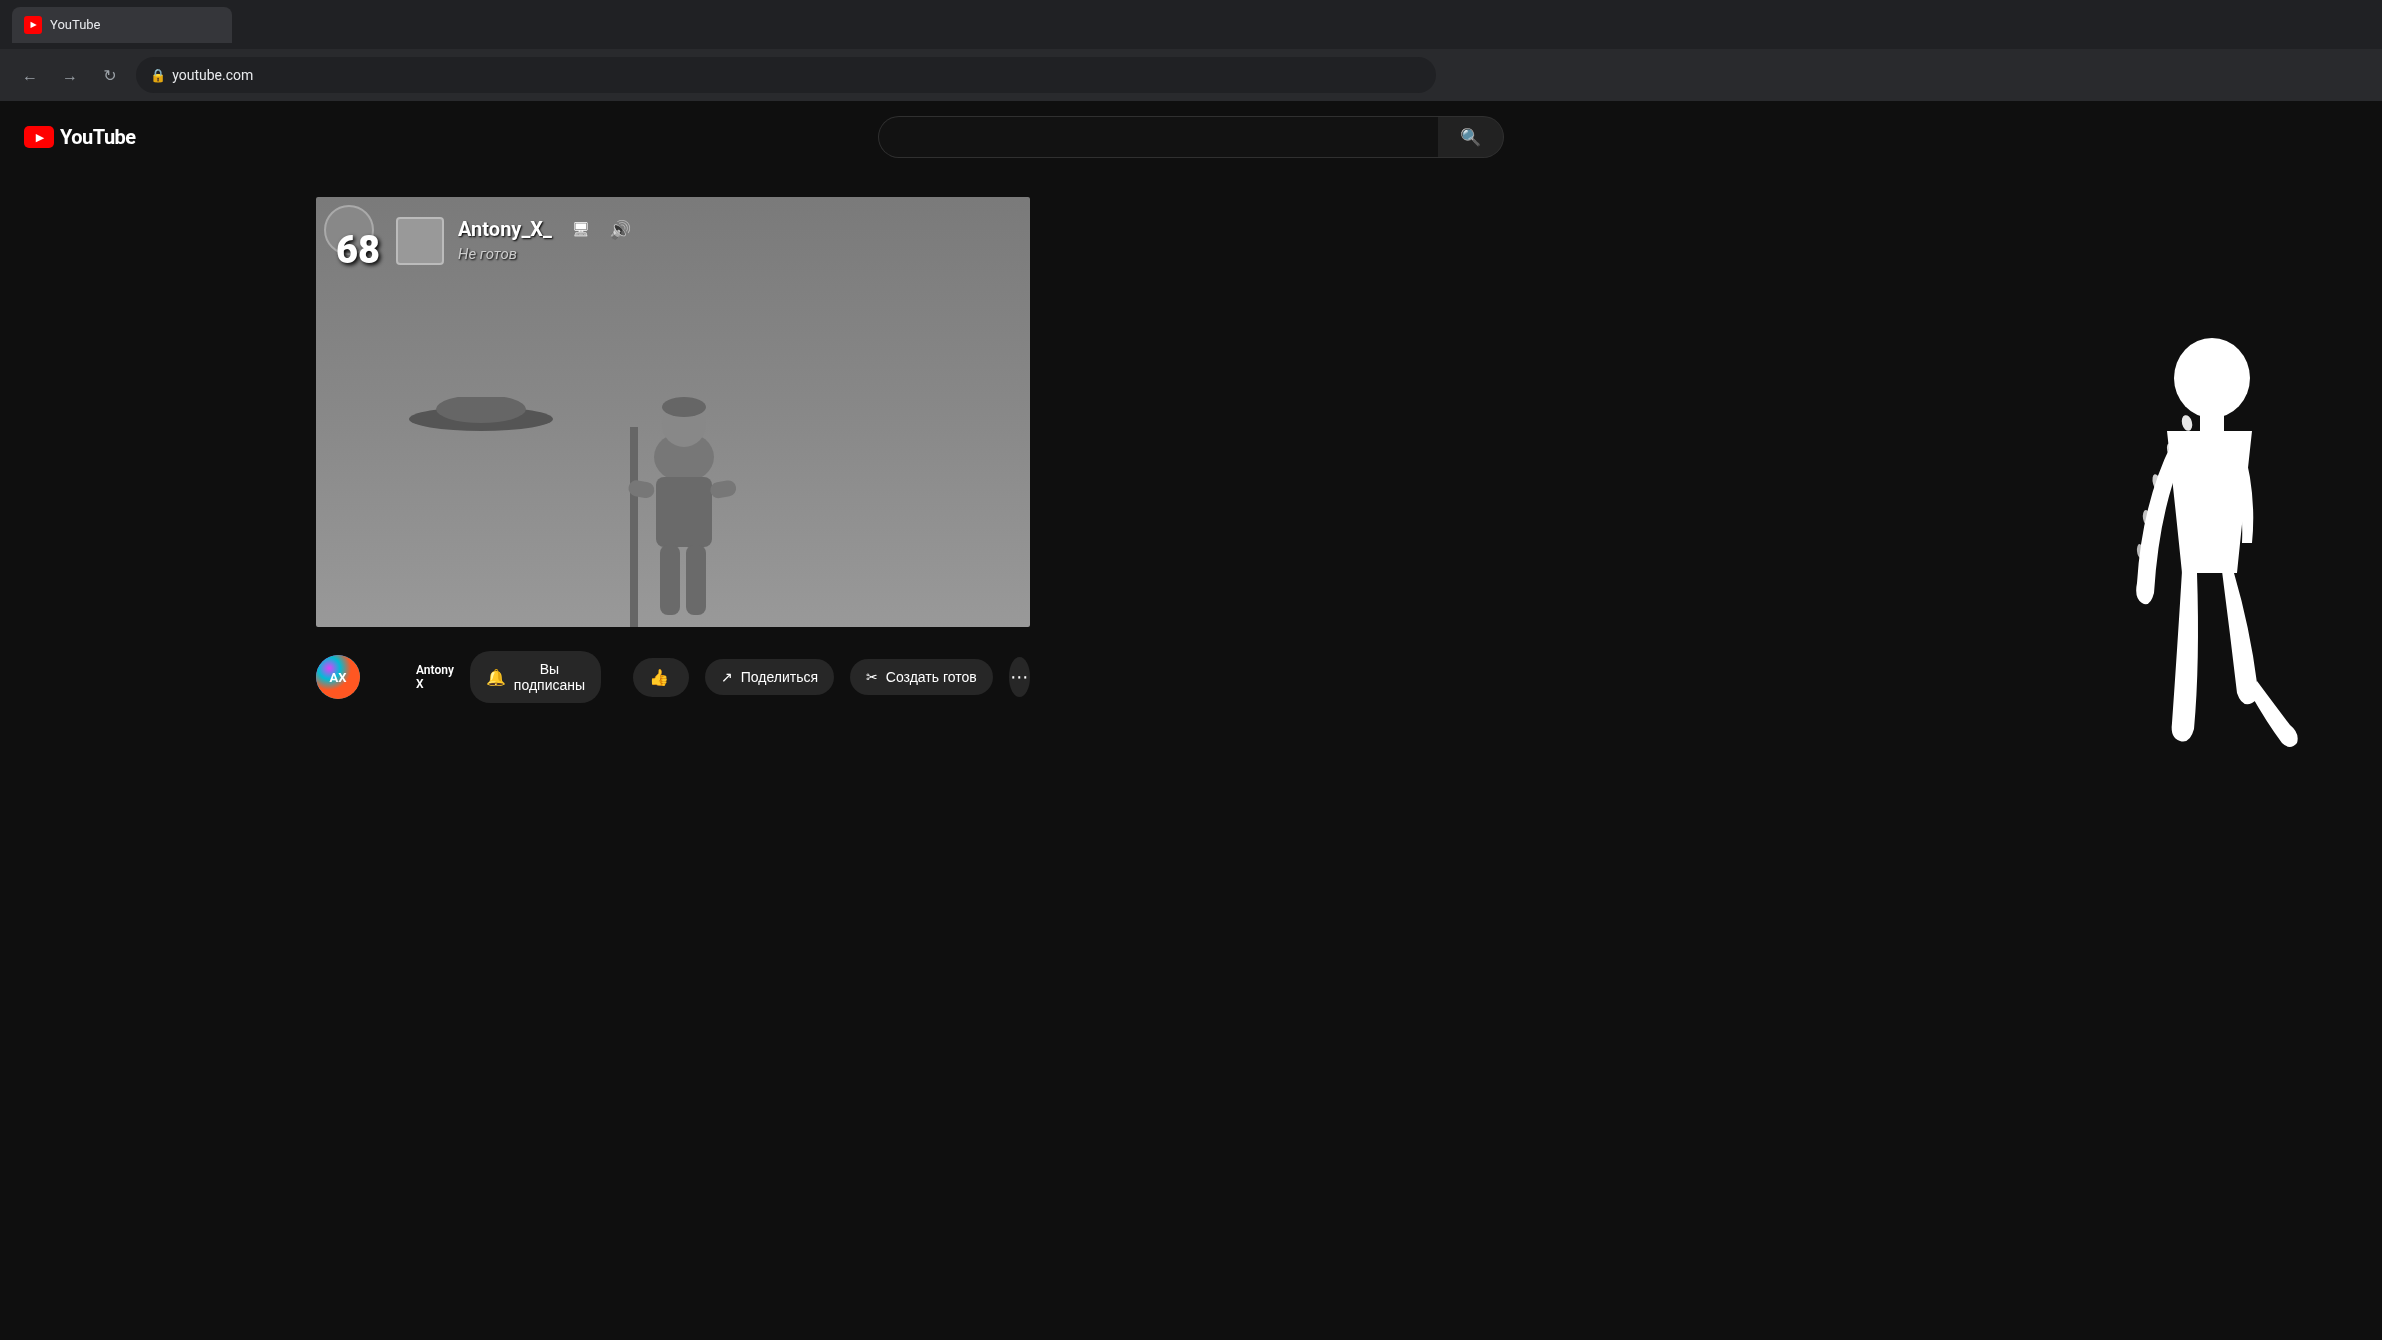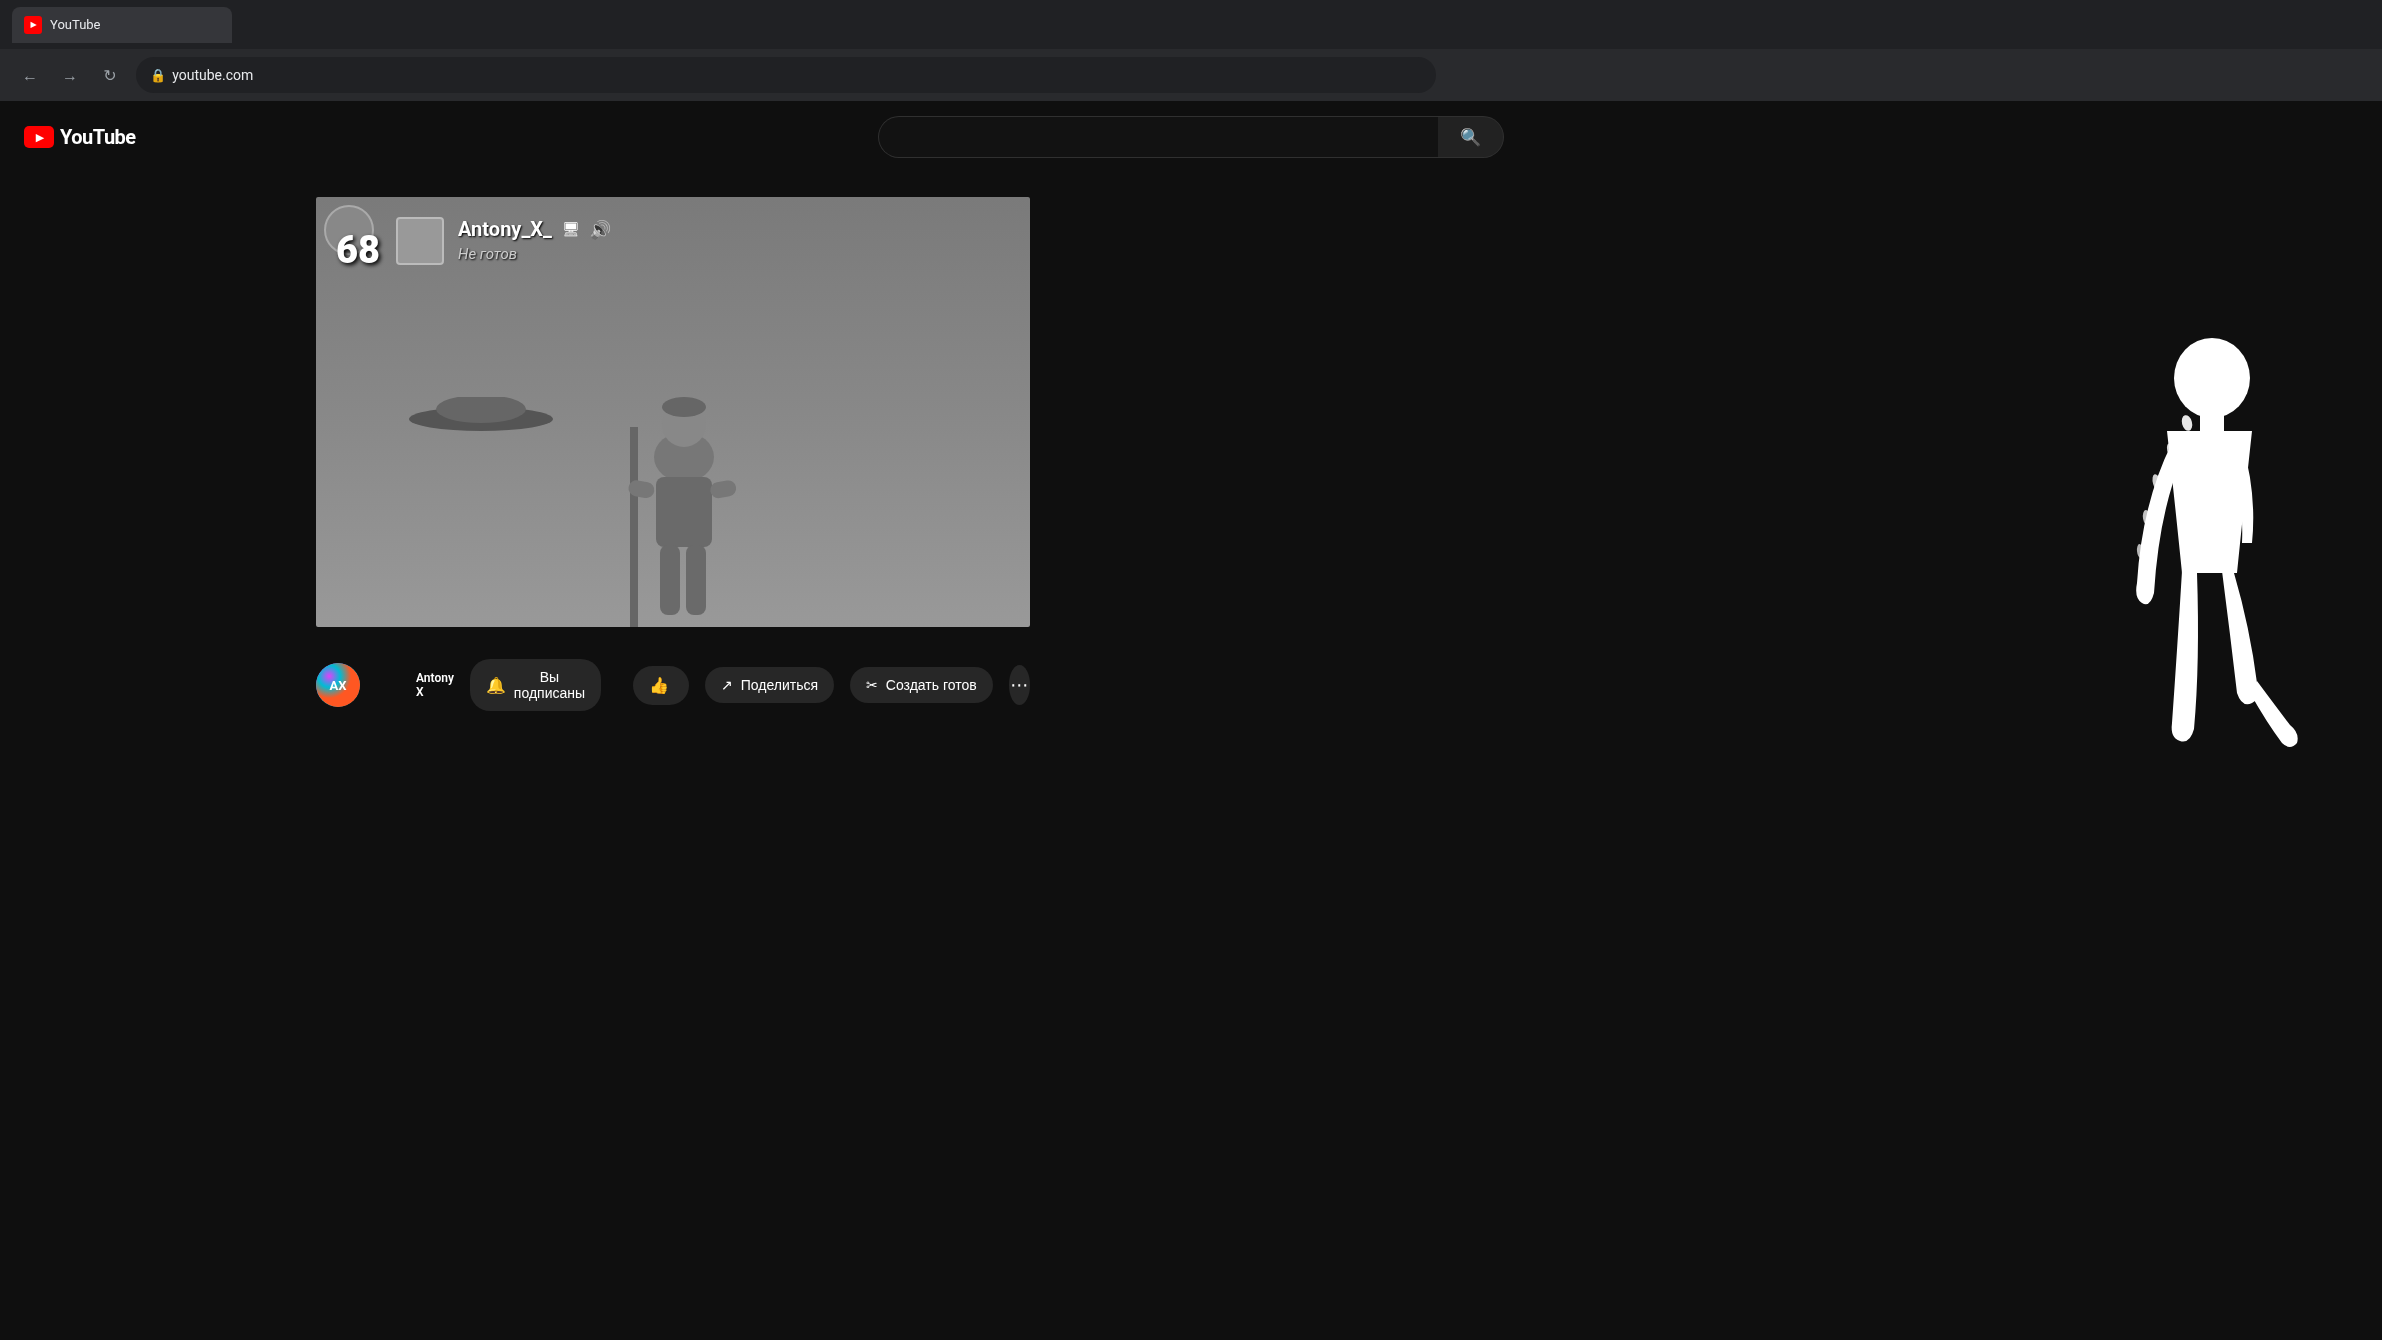--- a/index.html
+++ b/index.html
@@ -208,21 +208,21 @@
       font-weight: 900;
       color: #fff;
       text-shadow: 2px 2px 4px #000;
     }
 
     
     .channel-info-row {
       width: 714px;
       display: flex;
       align-items: center;
-      padding: 32px 0;
+      padding: 24px 0;
       gap: 16px;
     }
     .channel-avatar {
       width: 44px;
       height: 44px;
       border-radius: 50%;
       overflow: hidden;
       flex-shrink: 0;
       background: linear-gradient(135deg, #e040fb, #00bcd4, #ff5722);
       display: flex;
@@ -401,21 +401,21 @@
             <rect x="92" y="188" width="20" height="70" rx="8" fill="#6a6a6a"></rect>
           </svg>
         </div>
 
         <div style="position:absolute;top:8px;left:8px;width:50px;height:50px;border-radius:50%;background:#888;border:2px solid #aaa;"></div>
 
         <div class="game-hud">
 
           <div style="width:48px;height:48px;background:#999;border:2px solid #bbb;border-radius:4px;"></div>
           <div class="player-info">
-            <div style="display:flex;align-items:center;gap:10px;">
+            <div style="display:flex;align-items:center;gap:20px;">
               <span style="font-size:20px;font-weight:700;color:#fff;text-shadow:1px 1px 2px #000;">Antony_X_</span>
               <span style="font-size:14px;">🖥</span>
               <span style="font-size:18px;color:#fff;">🔊</span>
             </div>
             <span style="font-size:15px;color:#ccc;text-shadow:1px 1px 2px #000;font-style:italic;">Не готов</span>
           </div>
         </div>
 
         <div class="player-number">68</div>
       </div>

